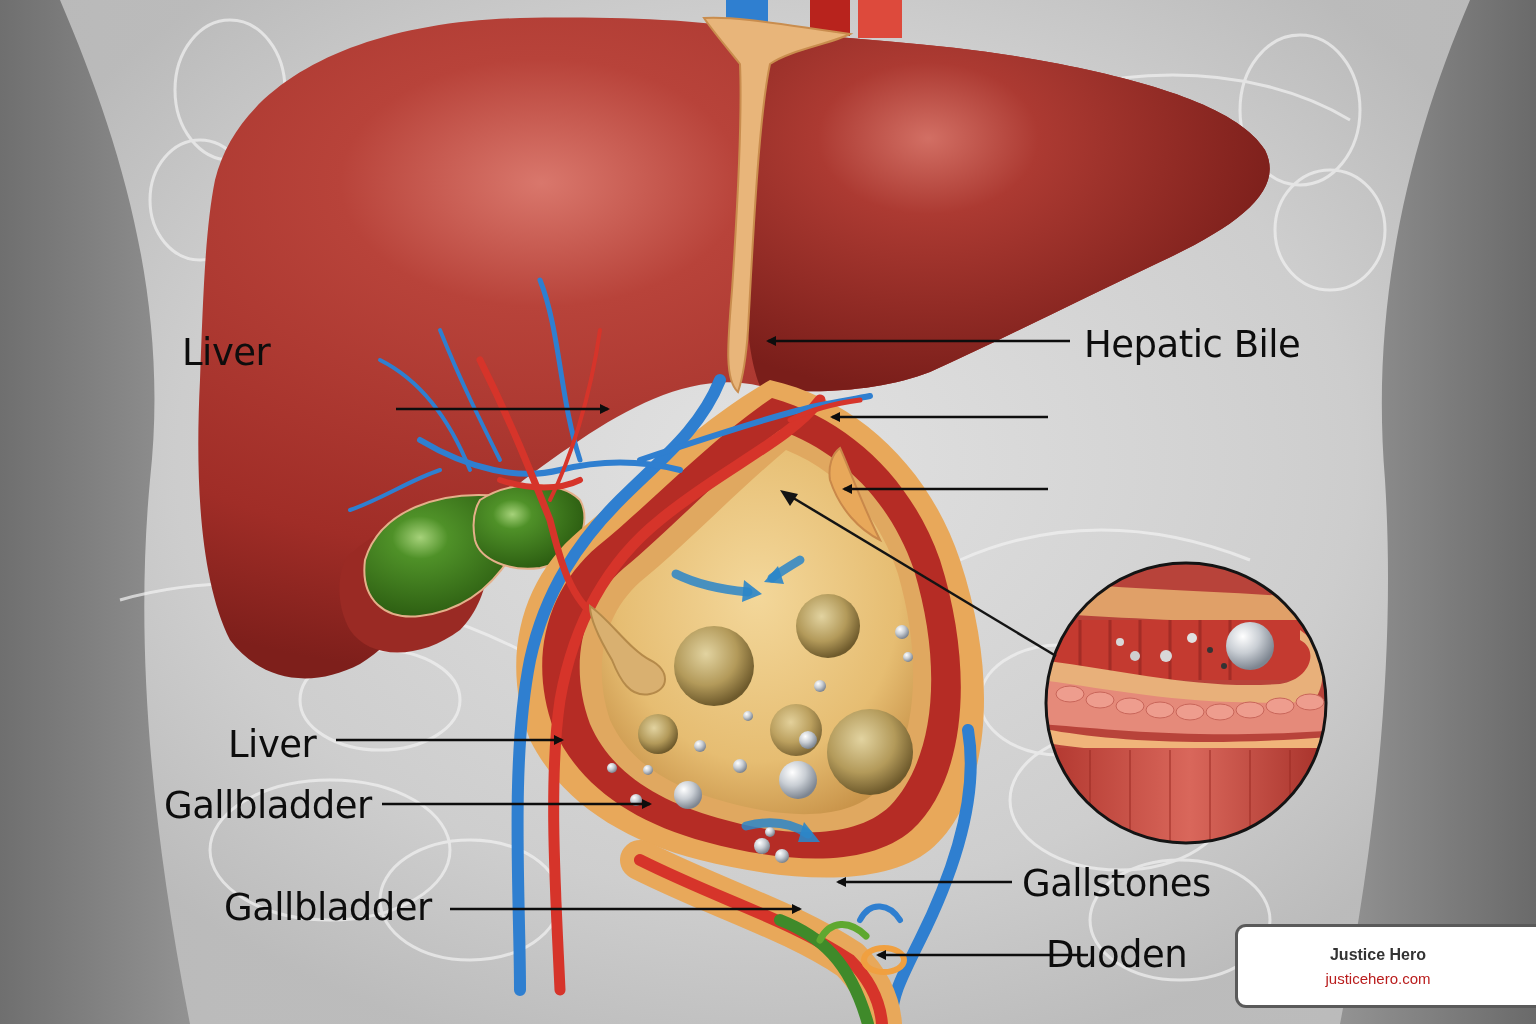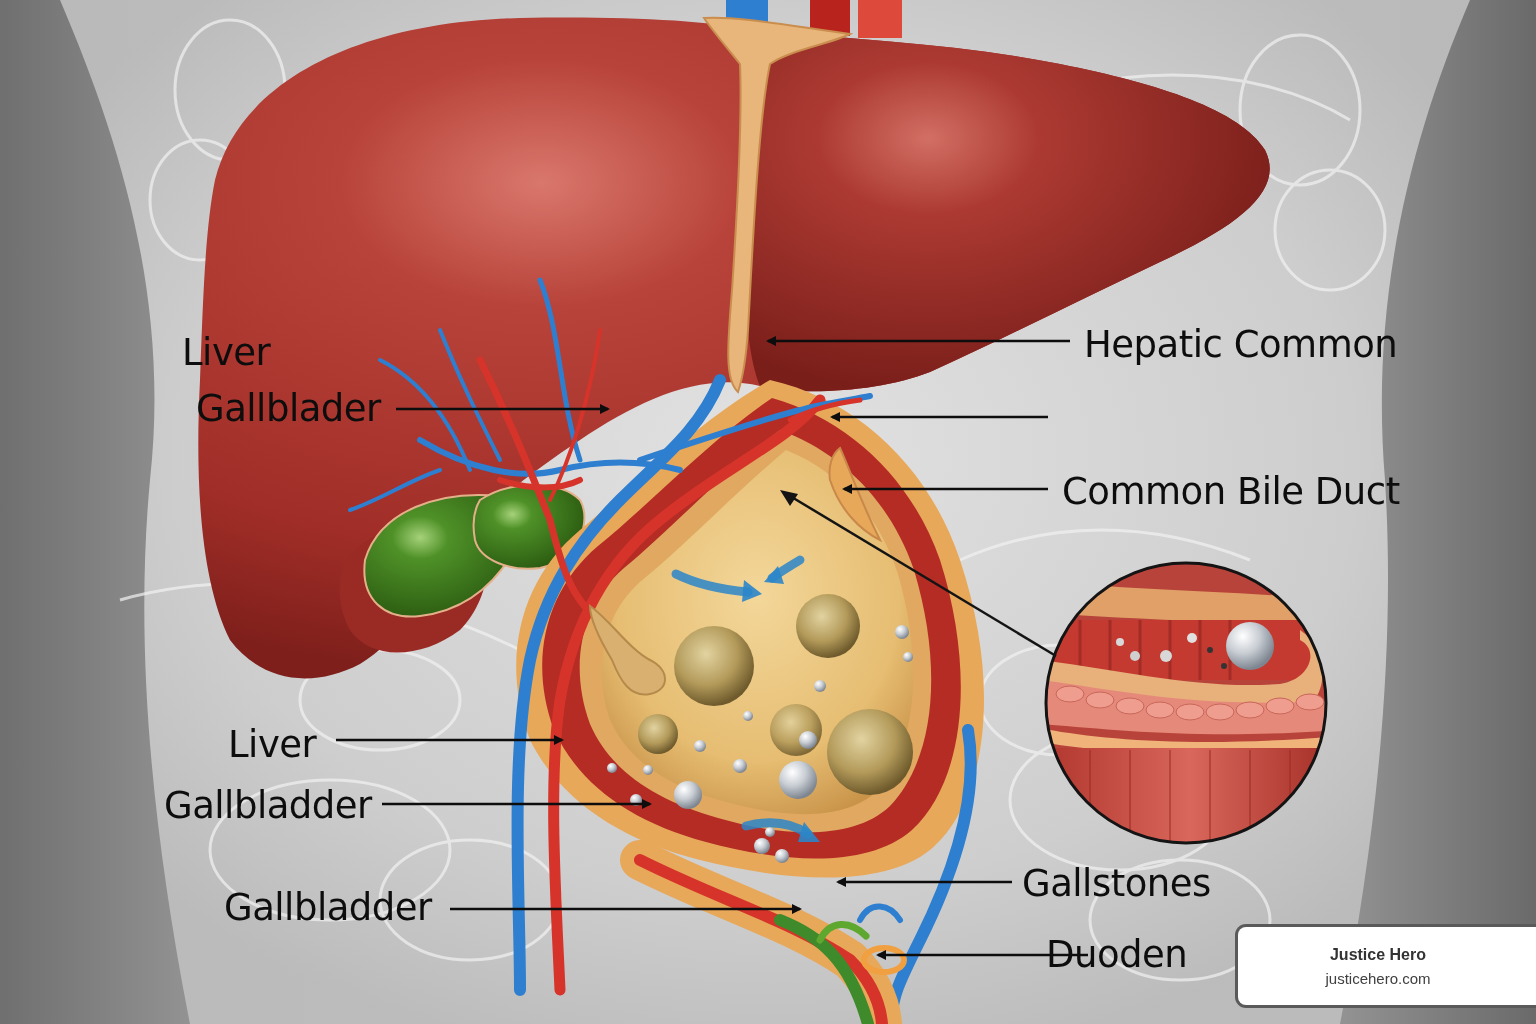--- a/index.html
+++ b/index.html
@@ -19,21 +19,21 @@
       letter-spacing: -0.5px;
     }
     #watermark {
       position: absolute; left: 1238px; top: 927px; width: 310px; height: 78px;
       background: #ffffff; border-radius: 8px;
       box-shadow: 0 0 0 3px #5a5a5a;
       display: flex; flex-direction: column; align-items: center; justify-content: center;
       font-family: "Liberation Sans", sans-serif;
     }
     #watermark .brand { font-size: 16px; font-weight: bold; color: #333333; margin-right: 30px; text-align: right; }
-    #watermark .url { font-size: 15px; color: #404040; margin-top: 6px; margin-right: 30px; }
+    #watermark .url { font-size: 15px; color: #b91c1c; margin-top: 6px; margin-right: 30px; }
   </style>
 </head>
 <body>
 
 <div id="stage">
   <svg width="1536" height="1024" viewBox="0 0 1536 1024" xmlns="http://www.w3.org/2000/svg">
     <defs>
       <linearGradient id="bgGrad" x1="0" y1="0" x2="1" y2="0">
         <stop offset="0" stop-color="#6f6f6f"></stop>
         <stop offset="0.15" stop-color="#9a9a9a"></stop>
@@ -258,23 +258,21 @@
         <line x1="336" y1="740" x2="562" y2="740" stroke="#0d0d0d" stroke-width="2.5" marker-end="url(#arrowHead)"></line>
         <line x1="382" y1="804" x2="650" y2="804" stroke="#0d0d0d" stroke-width="2.5" marker-end="url(#arrowHead)"></line>
         <line x1="450" y1="909" x2="800" y2="909" stroke="#0d0d0d" stroke-width="2.5" marker-end="url(#arrowHead)"></line>
         <line x1="1012" y1="882" x2="838" y2="882" stroke="#0d0d0d" stroke-width="2.5" marker-end="url(#arrowHead)"></line>
         <line x1="1088" y1="955" x2="878" y2="955" stroke="#0d0d0d" stroke-width="2.5" marker-end="url(#arrowHead)"></line>
       </g>
   </svg>
 
   
   <div class="label" style="left:182px; top:334px;">Liver</div>
-  <div class="label" style="left:196px; top:390px;">Gallblader</div>
-  <div class="label" style="left:1084px; top:326px;">Hepatic Common</div>
-  <div class="label" style="left:1062px; top:473px;">Common Bile Duct</div>
+  <div class="label" style="left:1084px; top:326px;">Hepatic Bile</div>
   <div class="label" style="left:228px; top:726px;">Liver</div>
   <div class="label" style="left:164px; top:787px;">Gallbladder</div>
   <div class="label" style="left:224px; top:889px;">Gallbladder</div>
   <div class="label" style="left:1022px; top:865px;">Gallstones</div>
   <div class="label" style="left:1046px; top:936px;">Duoden</div>
 
   
   <div id="watermark">
     <div class="brand">Justice Hero</div>
     <div class="url">justicehero.com</div>

